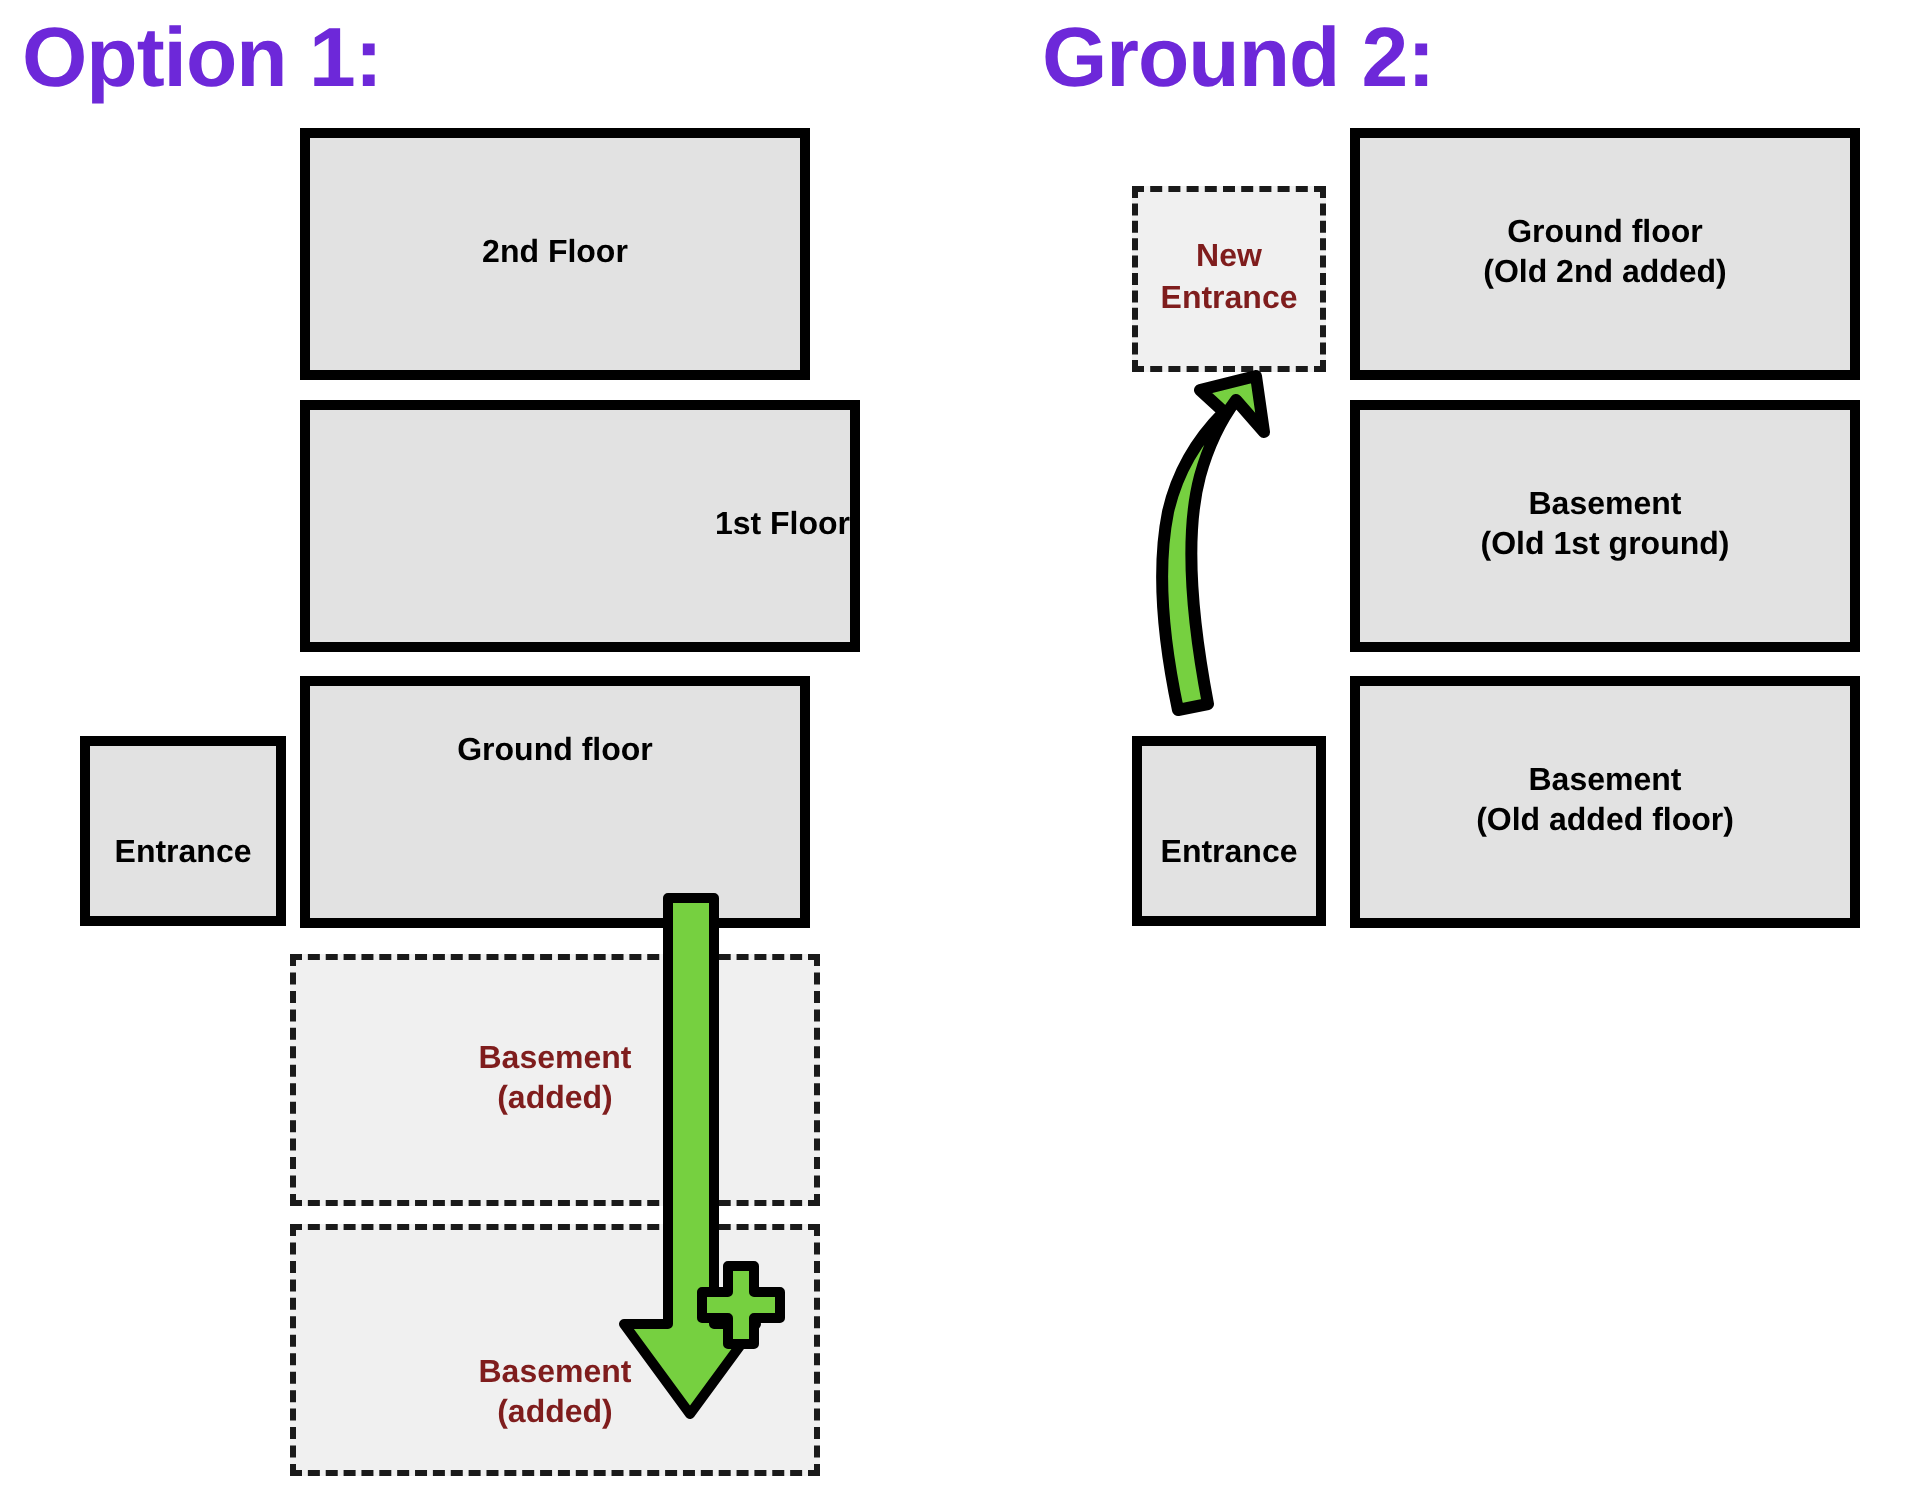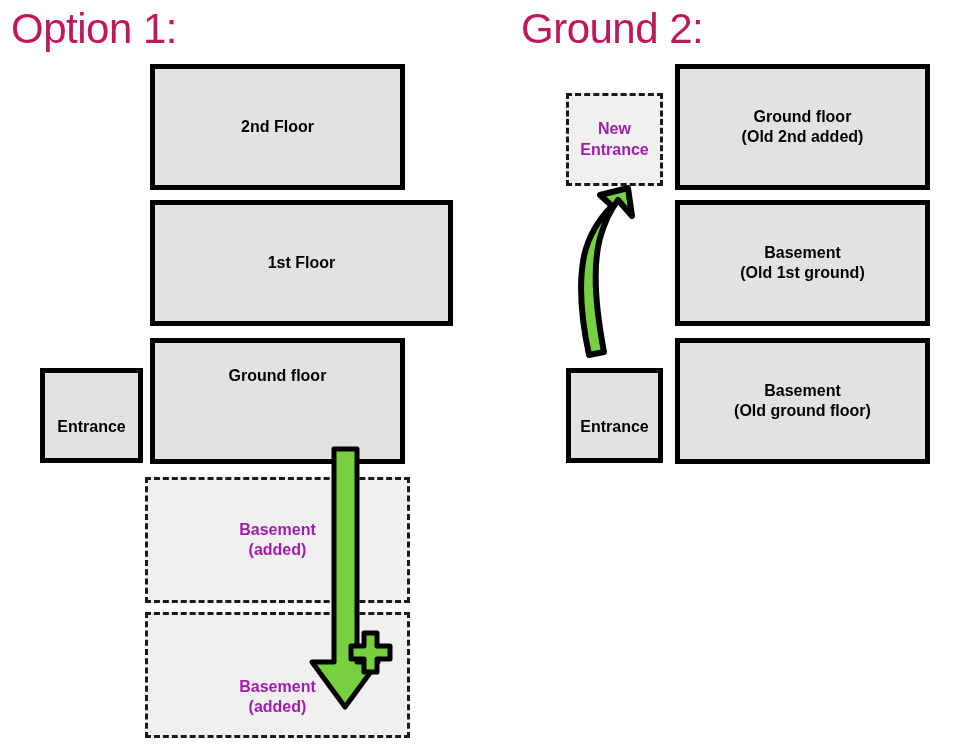--- a/index.html
+++ b/index.html
@@ -16,22 +16,22 @@
   }
   #canvas {
     position: absolute;
     left: 0; top: 0;
     width: 964px;
     height: 750px;
   }
   .title {
     position: absolute;
     font-size: 42px;
-    font-weight: normal;
-    color: #be185d;
+    font-weight: bold;
+    color: #6d28d9;
     letter-spacing: -0.5px;
     white-space: nowrap;
     line-height: 1;
   }
   .box {
     position: absolute;
     box-sizing: border-box;
     display: flex;
     align-items: center;
     justify-content: center;
@@ -41,21 +41,21 @@
     line-height: 1.28;
     color: #000000;
   }
   .box.solid {
     background: #e2e2e2;
     border: 5px solid #000000;
   }
   .box.dashed {
     background: #f0f0f0;
     border: 3px dashed #1a1a1a;
-    color: #a21caf;
+    color: #7f1d1d;
   }
   .box .lbl {
     display: block;
     pointer-events: none;
   }
   .arrow-layer {
     position: absolute;
     left: 0; top: 0;
     width: 964px;
     height: 750px;
@@ -67,21 +67,21 @@
 <body>
 
 <div id="canvas">
 
   <div class="title" style="left:11px; top:8px;">Option 1:</div>
 
   <div class="box solid" style="left:150px; top:64px; width:255px; height:126px;">
     <span class="lbl">2nd Floor</span>
   </div>
 
-  <div class="box solid" style="left:150px; top:200px; width:303px; height:126px;">
+  <div class="box solid" style="left:150px; top:200px; width:280px; height:126px;justify-content:flex-end;">
     <span class="lbl">1st Floor</span>
   </div>
 
   <div class="box solid" style="left:150px; top:338px; width:255px; height:126px;">
     <span class="lbl" style="position:relative; top:-25px;">Ground floor</span>
   </div>
 
   <div class="box solid" style="left:40px; top:368px; width:103px; height:95px;">
     <span class="lbl" style="position:relative; top:12px;">Entrance</span>
   </div>
@@ -119,21 +119,21 @@
   <div class="box solid" style="left:675px; top:200px; width:255px; height:126px;">
     <span class="lbl">
       <span>Basement</span><br>
       <span>(Old 1st ground)</span>
     </span>
   </div>
 
   <div class="box solid" style="left:675px; top:338px; width:255px; height:126px;">
     <span class="lbl">
       <span>Basement</span><br>
-      <span>(Old ground floor)</span>
+      <span>(Old added floor)</span>
     </span>
   </div>
 
   <div class="box solid" style="left:566px; top:368px; width:97px; height:95px;">
     <span class="lbl" style="position:relative; top:12px;">Entrance</span>
   </div>
 
   <div class="arrow-layer">
     <svg width="964" height="750" viewBox="0 0 964 750" xmlns="http://www.w3.org/2000/svg">
 

